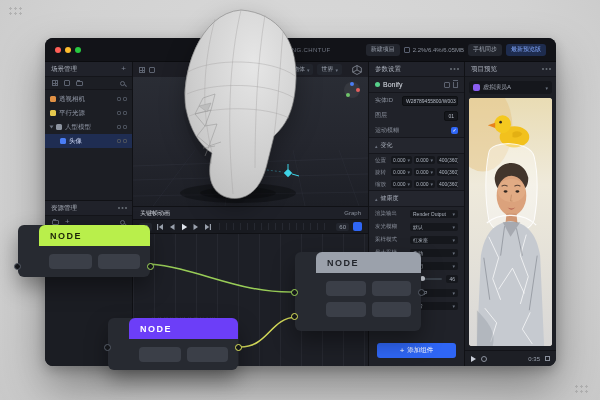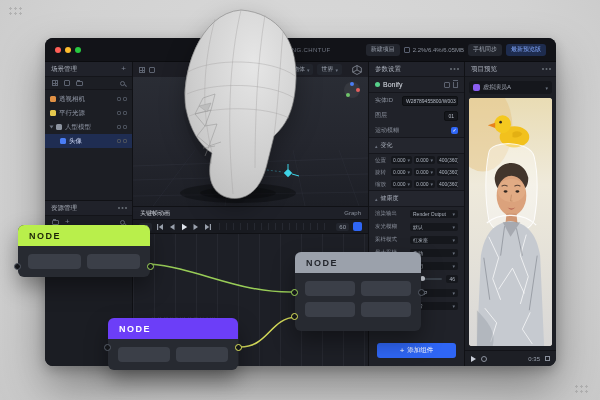--- a/index.html
+++ b/index.html
@@ -109,21 +109,21 @@
   .photo { margin:4px; flex:1; border-radius:3px; overflow:hidden; background:#efe9da; position:relative; }
   .photo svg { position:absolute; inset:0; width:100%; height:100%; }
   .preview-footer { height:16px; display:flex; align-items:center; gap:5px; padding:0 6px; font-size:6px; color:#9aa1ad; border-top:1px solid #121318; }
   .i-play { width:0; height:0; border-left:5px solid #c9ced8; border-top:3px solid transparent; border-bottom:3px solid transparent; }
   .i-loop { width:6px; height:6px; border:1px solid #8a909c; border-radius:50%; }
   .pf-time { margin-left:auto; }
   .i-fs { width:5px; height:5px; border:1px solid #8a909c; }
 
   
   .wires { position:absolute; inset:0; width:600px; height:400px; z-index:6; pointer-events:none; }
-  .node { position:absolute; border-radius:6px; background:#272a31; box-shadow:0 10px 22px rgba(0,0,0,.38); z-index:7; }
+  .node { position:absolute; border-radius:6px; background:#272a31; box-shadow:0 10px 22px rgba(0,0,0,.38); z-index:7;padding-left:21px; }
   .node-h { height:21px; border-radius:6px 6px 0 0; display:flex; align-items:center; padding:0 11px; font-size:9px; font-weight:bold; letter-spacing:1.5px; }
   .node-b { padding:8px 10px; display:grid; grid-template-columns:1fr 1fr; gap:6px; }
   .slot { height:15px; border-radius:4px; background:#3b3f48; }
   .port { position:absolute; width:7px; height:7px; border-radius:50%; background:#14161a; border:1.5px solid #555b66; }
   .node.green { left:18px; top:225px; width:132px; }
   .node.green .node-h { background:#b9ef4b; color:#1d2408; }
   .node.purple { left:108px; top:318px; width:130px; }
   .node.purple .node-h { background:#6c3ef8; color:#fff; }
   .node.gray { left:295px; top:252px; width:126px; padding-bottom:6px; }
   .node.gray .node-h { background:#9ba1ab; color:#23262c; }

